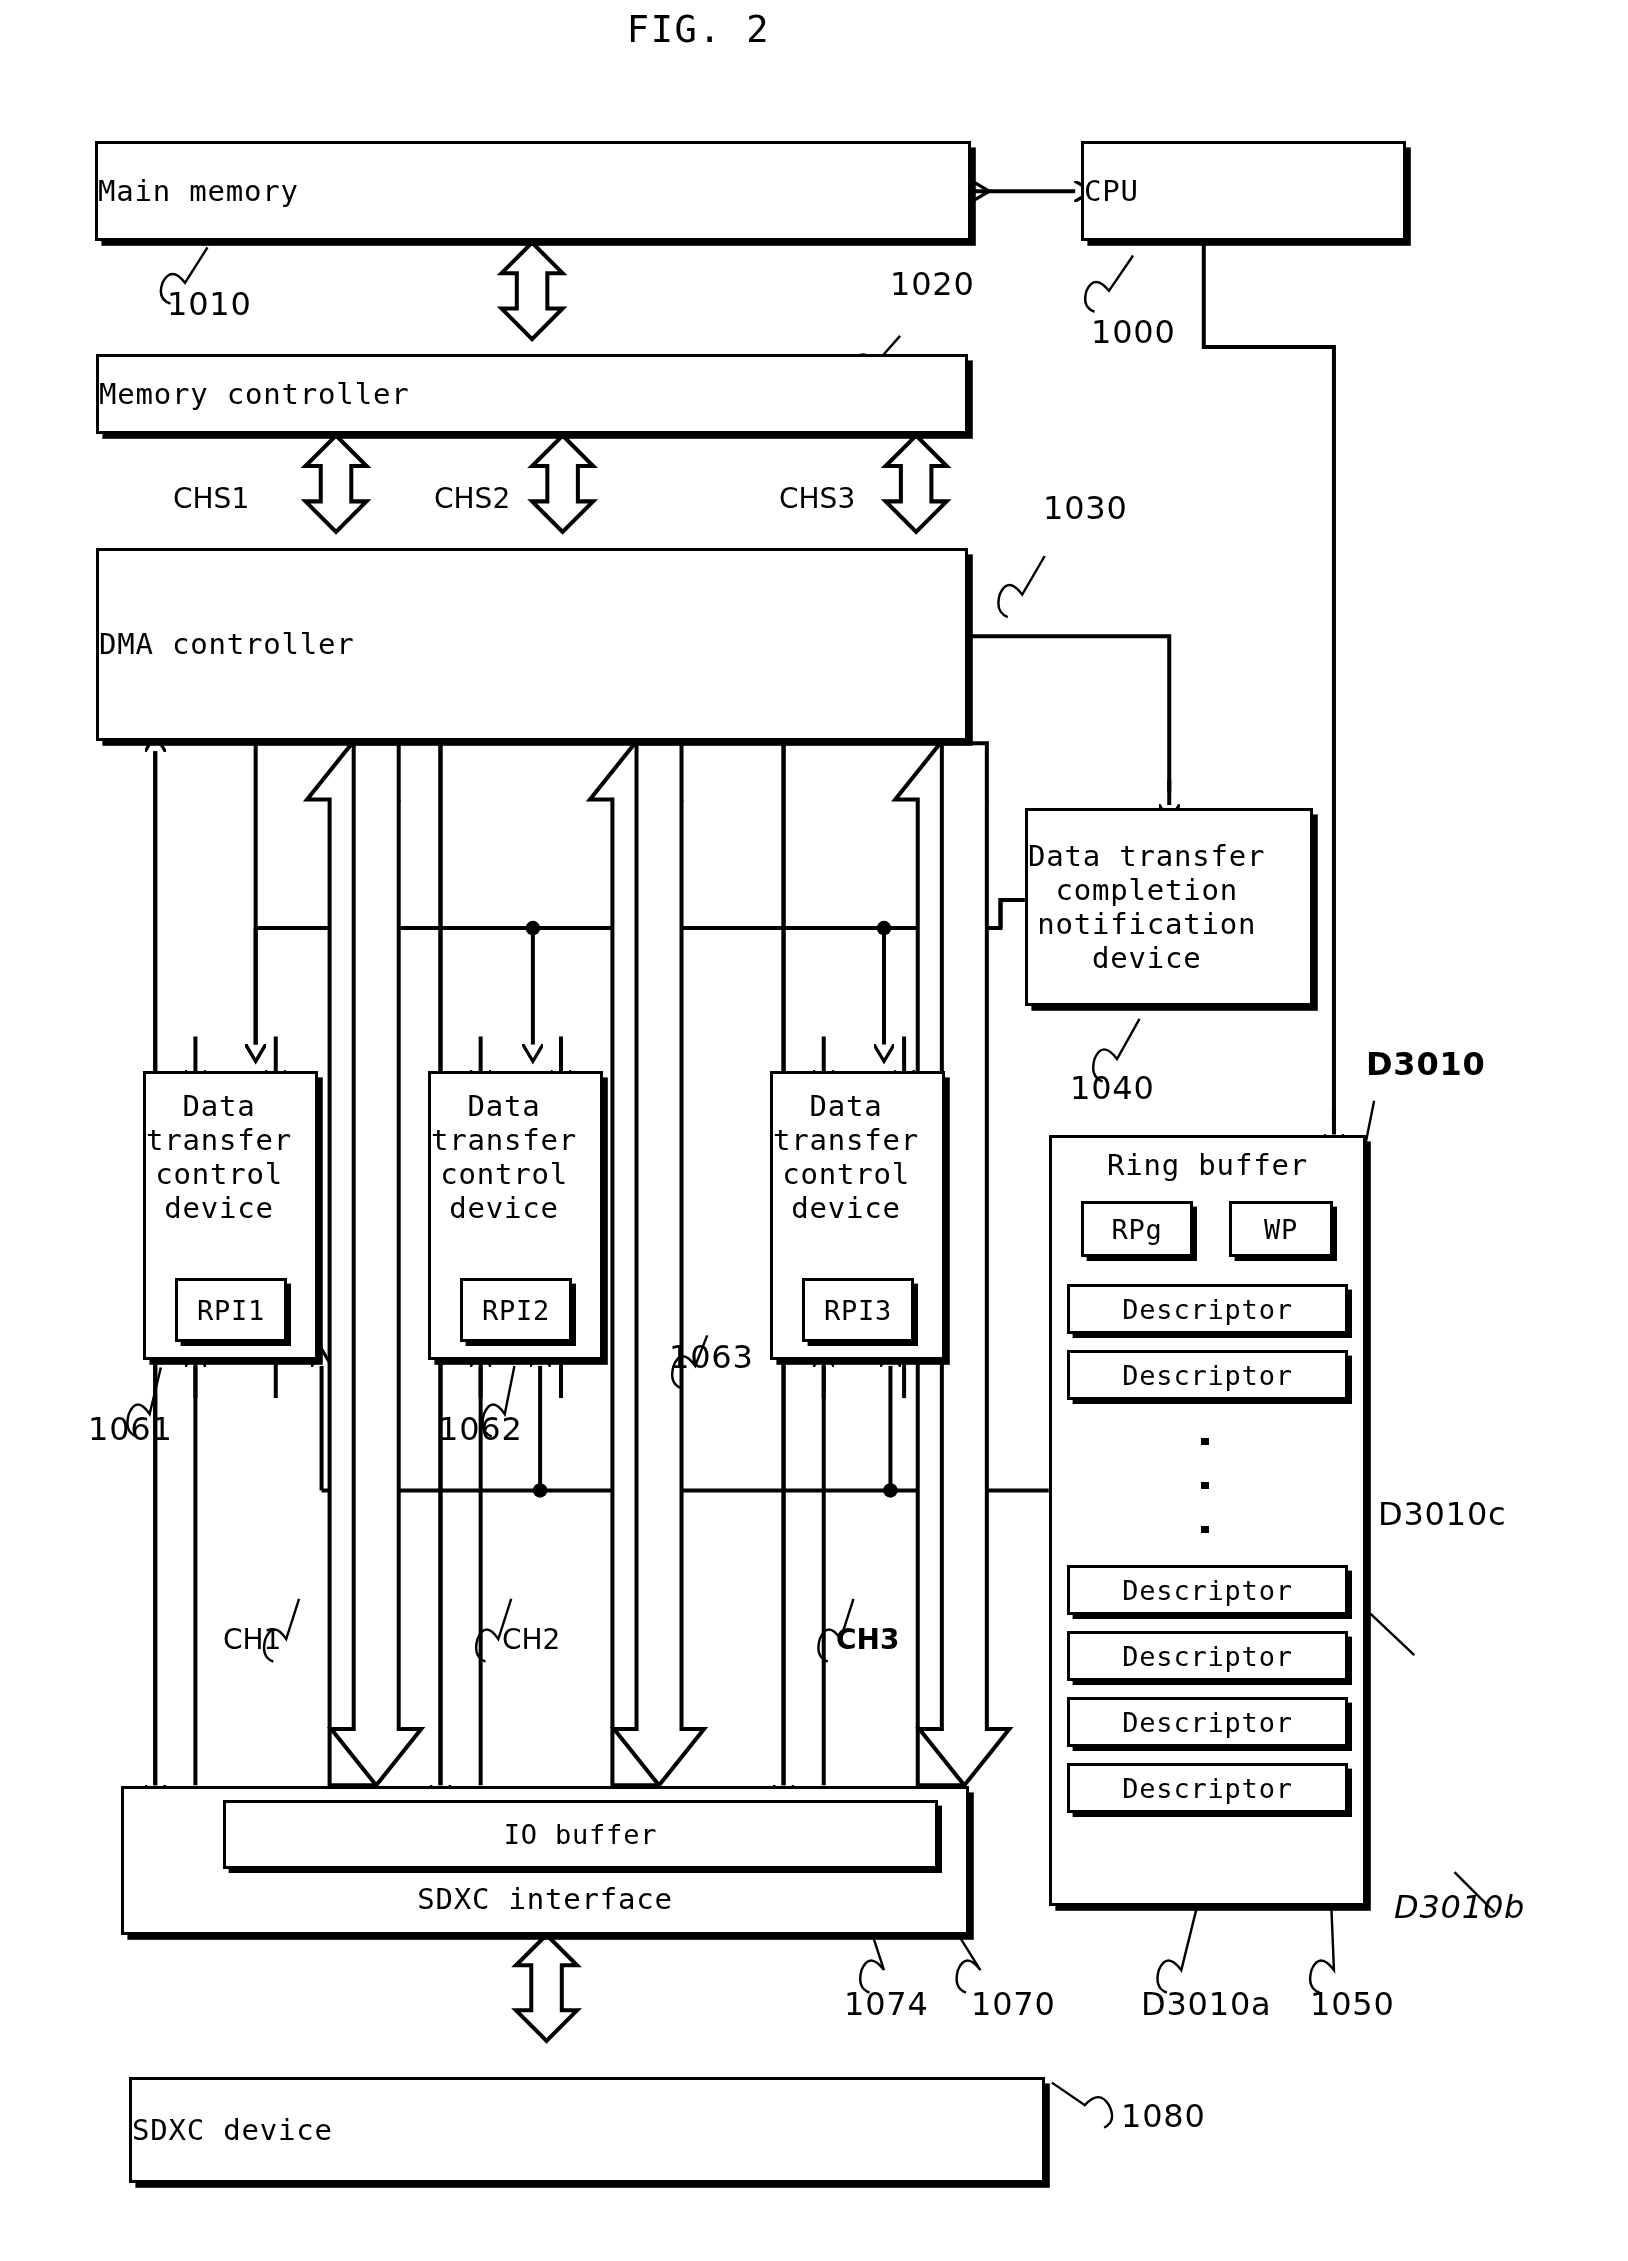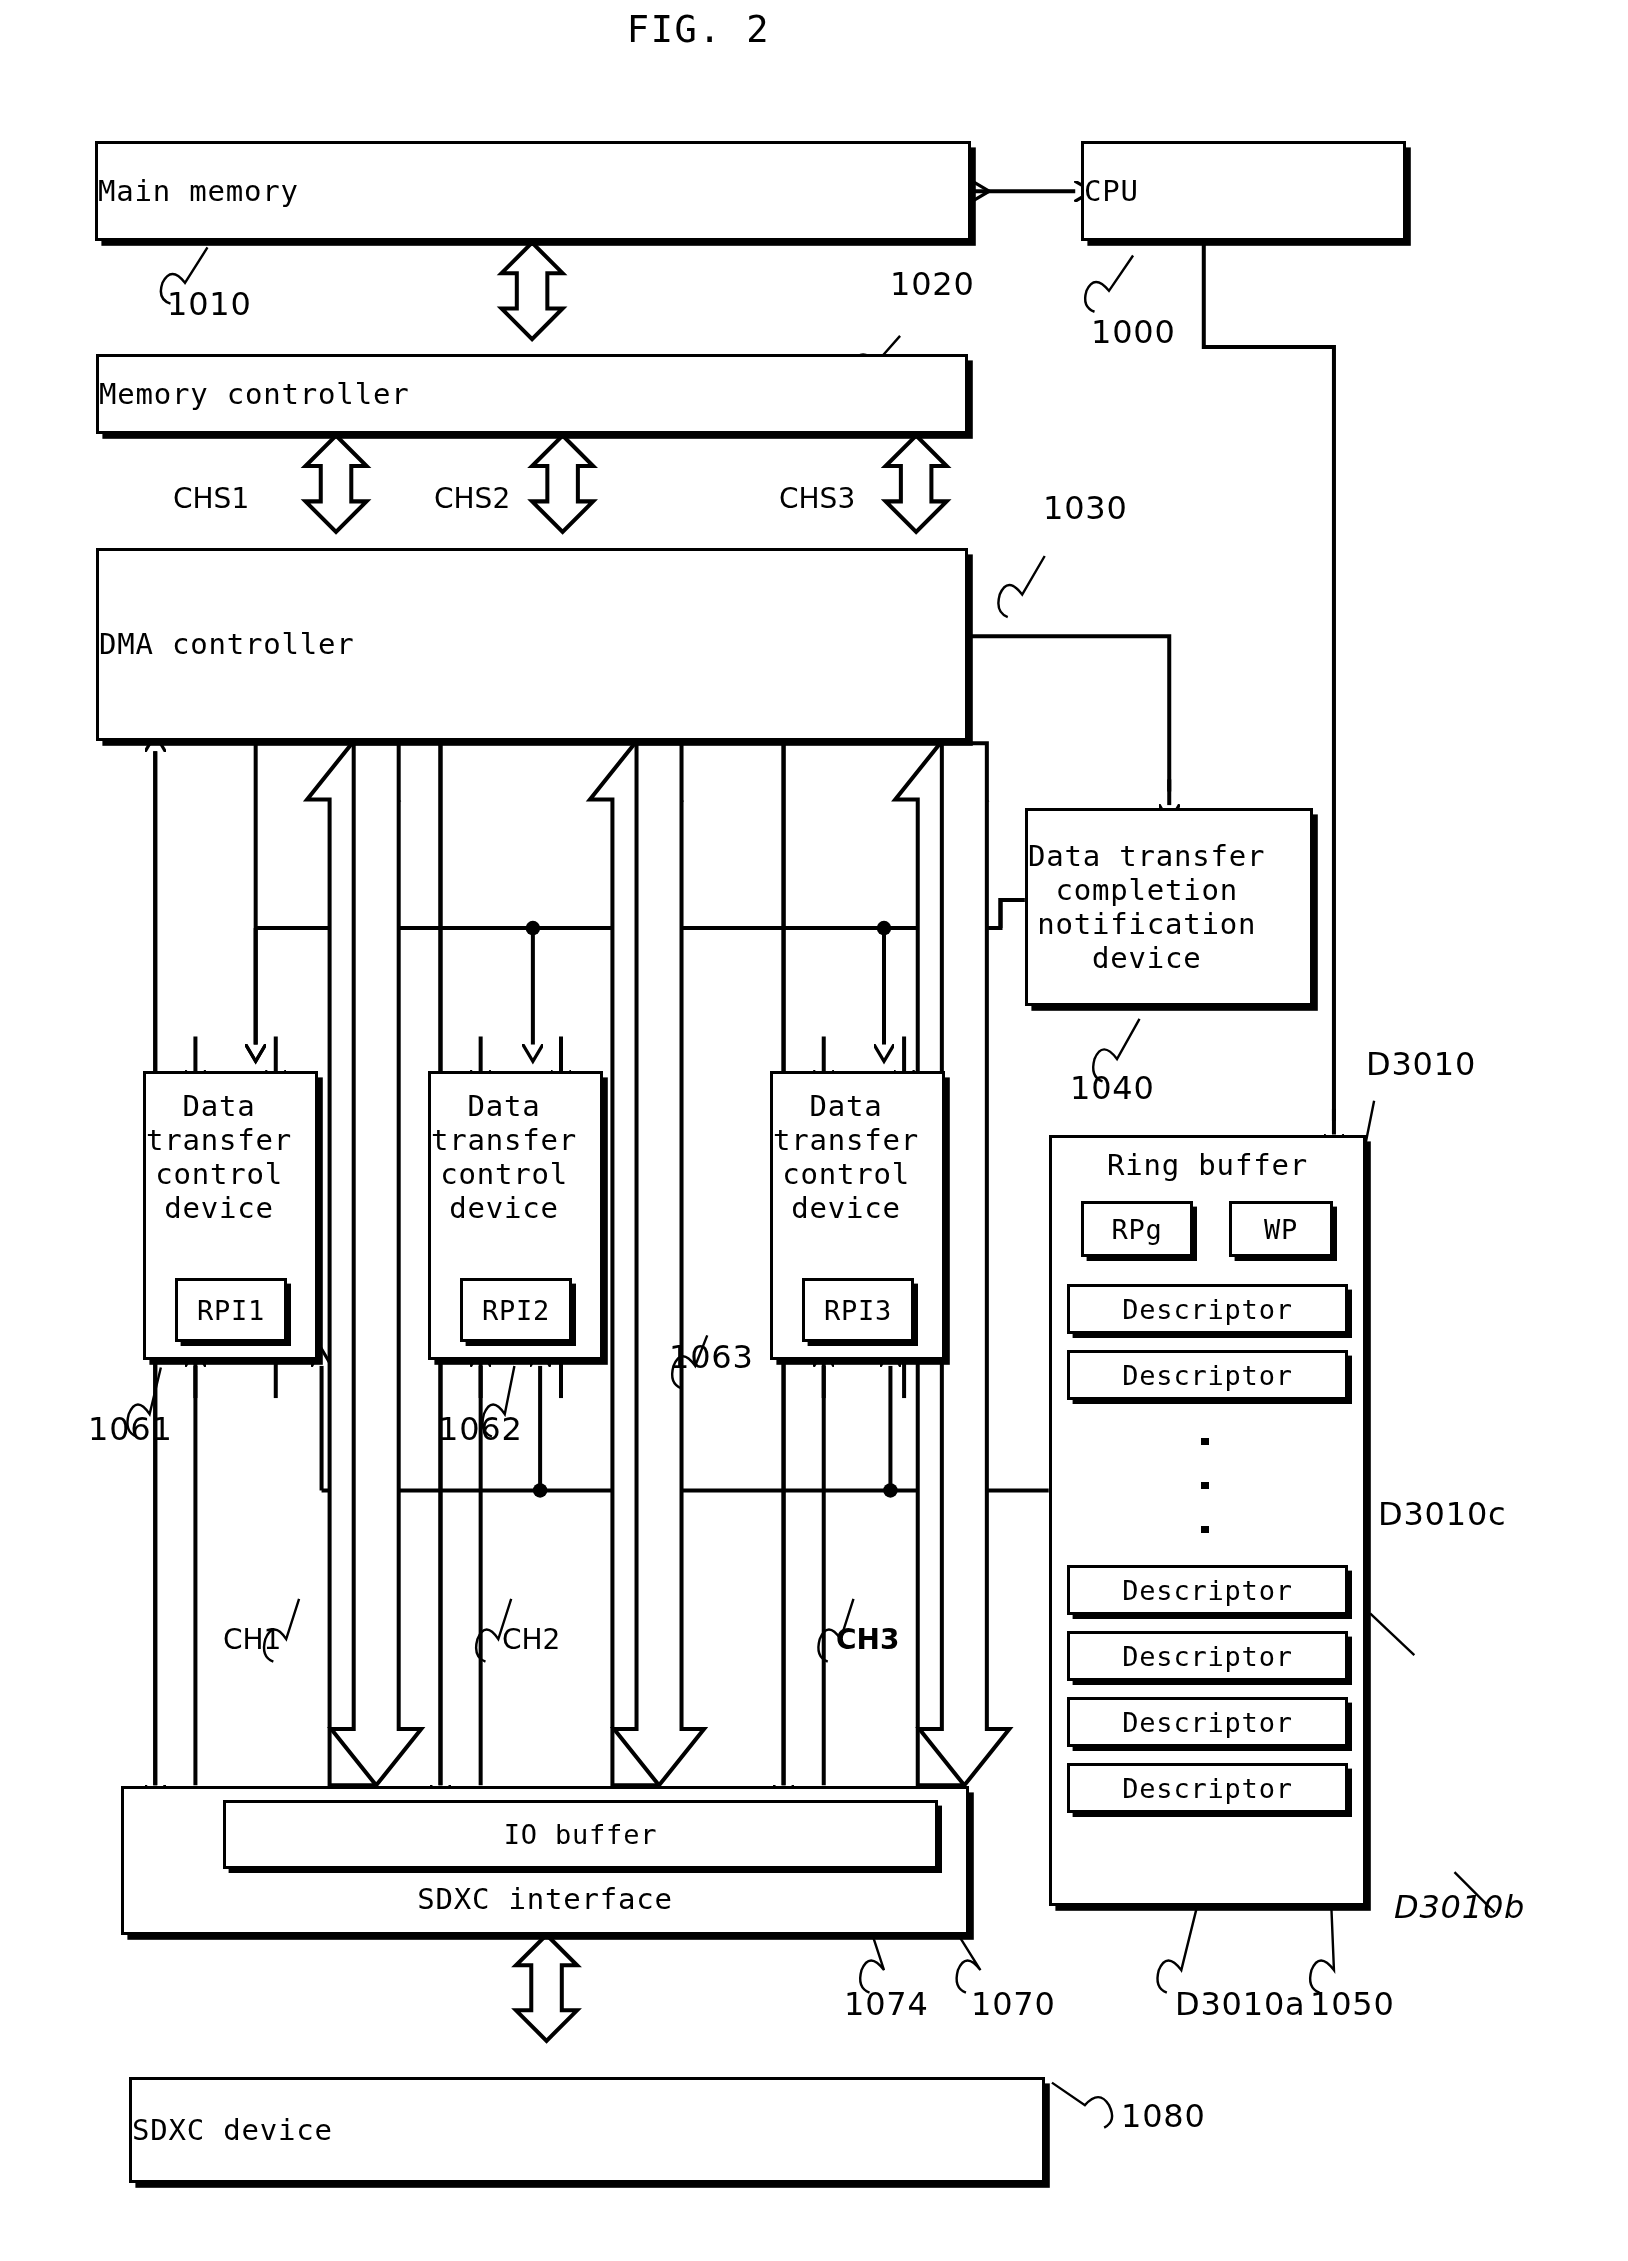--- a/index.html
+++ b/index.html
@@ -266,24 +266,24 @@
   <div class="ref" style="left:167px;top:285px;">1010</div>
   <div class="ref" style="left:890px;top:265px;">1020</div>
   <div class="ref" style="left:1091px;top:313px;">1000</div>
   <div class="ref" style="left:1043px;top:489px;">1030</div>
   <div class="ref" style="left:1070px;top:1069px;">1040</div>
 
   <div class="ref" style="left:88px;top:1410px;">1061</div>
   <div class="ref" style="left:438px;top:1410px;">1062</div>
   <div class="ref" style="left:669px;top:1338px;">1063</div>
 
-  <div class="ref" style="left:1366px;top:1045px;">D3010</div>
+  <div class="ref" style="left:1366px;top:1045px;font-weight:bold;">D3010</div>
   <div class="ref" style="left:1378px;top:1495px;">D3010c</div>
   <div class="ref" style="left:1394px;top:1888px;font-style:italic;">D3010b</div>
-  <div class="ref" style="left:1175px;top:1985px;">D3010a</div>
+  <div class="ref" style="left:1141px;top:1985px;">D3010a</div>
   <div class="ref" style="left:1310px;top:1985px;">1050</div>
 
   <div class="ref" style="left:844px;top:1985px;">1074</div>
   <div class="ref" style="left:971px;top:1985px;">1070</div>
   <div class="ref" style="left:1121px;top:2097px;">1080</div>
 
 </div>
 
 
 </body></html>

